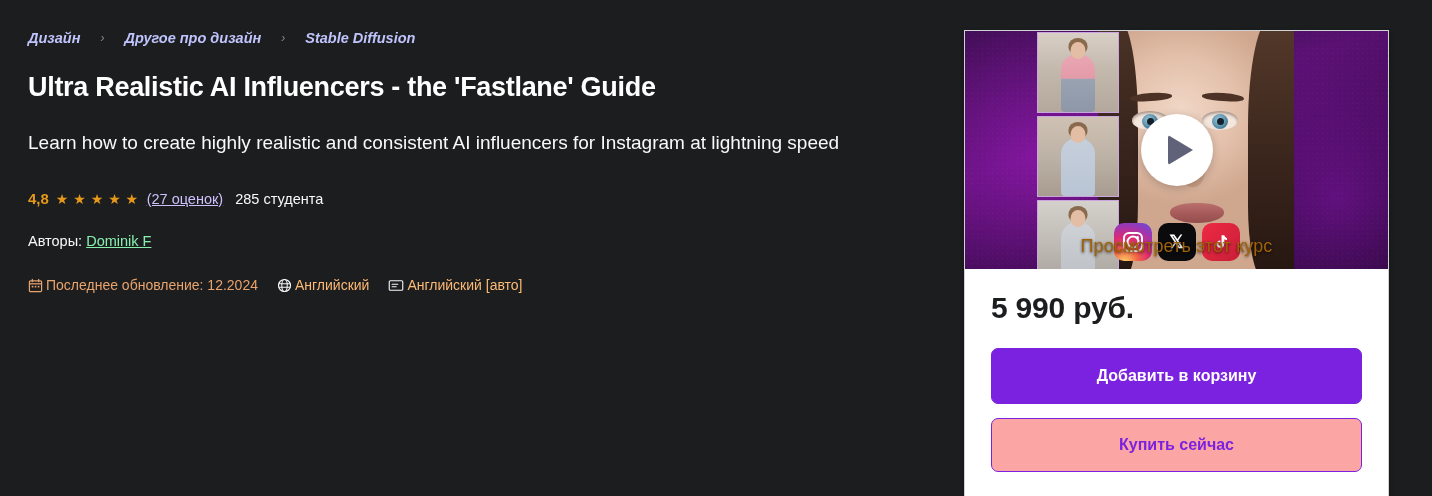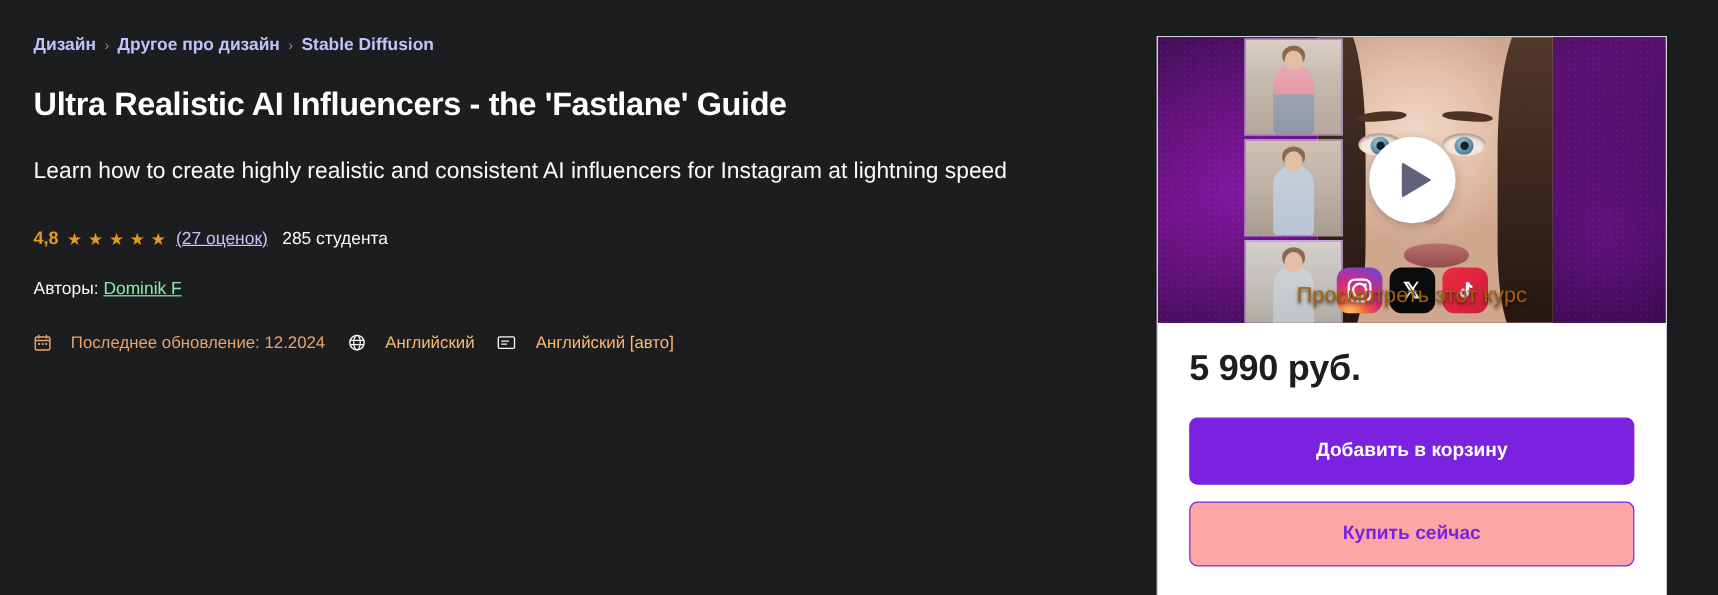--- a/index.html
+++ b/index.html
@@ -21,25 +21,26 @@
   .left-col {
     position: absolute;
     left: 0; top: 0;
     width: 940px;
     padding: 30px 0 0 28px;
   }
 
   .breadcrumb {
     display: flex;
     align-items: center;
-    gap: 7px;
+    gap: 20px;
     font-size: 14.5px;
     font-weight: 700;
     line-height: 1.2;
     margin-bottom: 6px;
+    font-style: italic;
   }
   .crumb {
     color: #c0c4fc;
     text-decoration: none;
     white-space: nowrap;
   }
   .crumb-sep {
     color: #8a8d91;
     font-size: 12px;
     font-weight: 400;
@@ -111,21 +112,21 @@
     display: flex;
     align-items: center;
     margin-top: 28px;
     font-size: 14px;
     gap: 7px;
     flex-wrap: nowrap;
   }
   .meta-item {
     display: inline-flex;
     align-items: center;
-    gap: 16px;
+    gap: 3px;
     white-space: nowrap;
   }
   .meta-item.updated { color: #e9a36c; }
   .meta-item.lang, .meta-item.cc { color: #fdba74; }
   .meta-item + .meta-item { margin-left: 12px; }
   .meta-icon { display: inline-flex; align-items: center; }
 
   
   .purchase-card {
     position: absolute;

